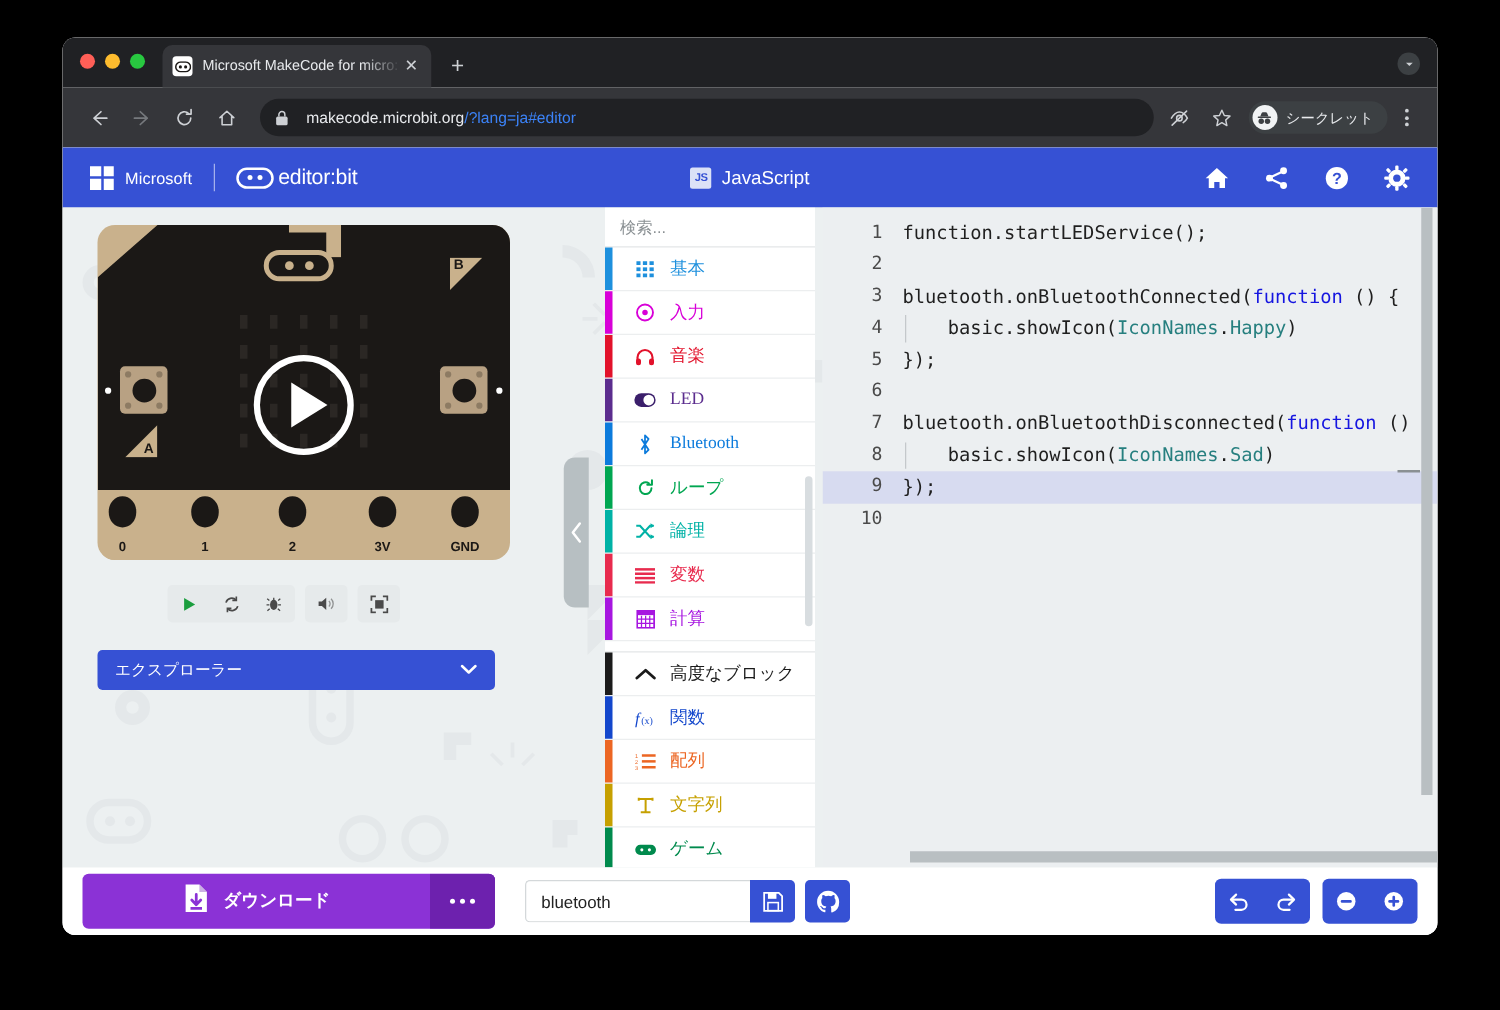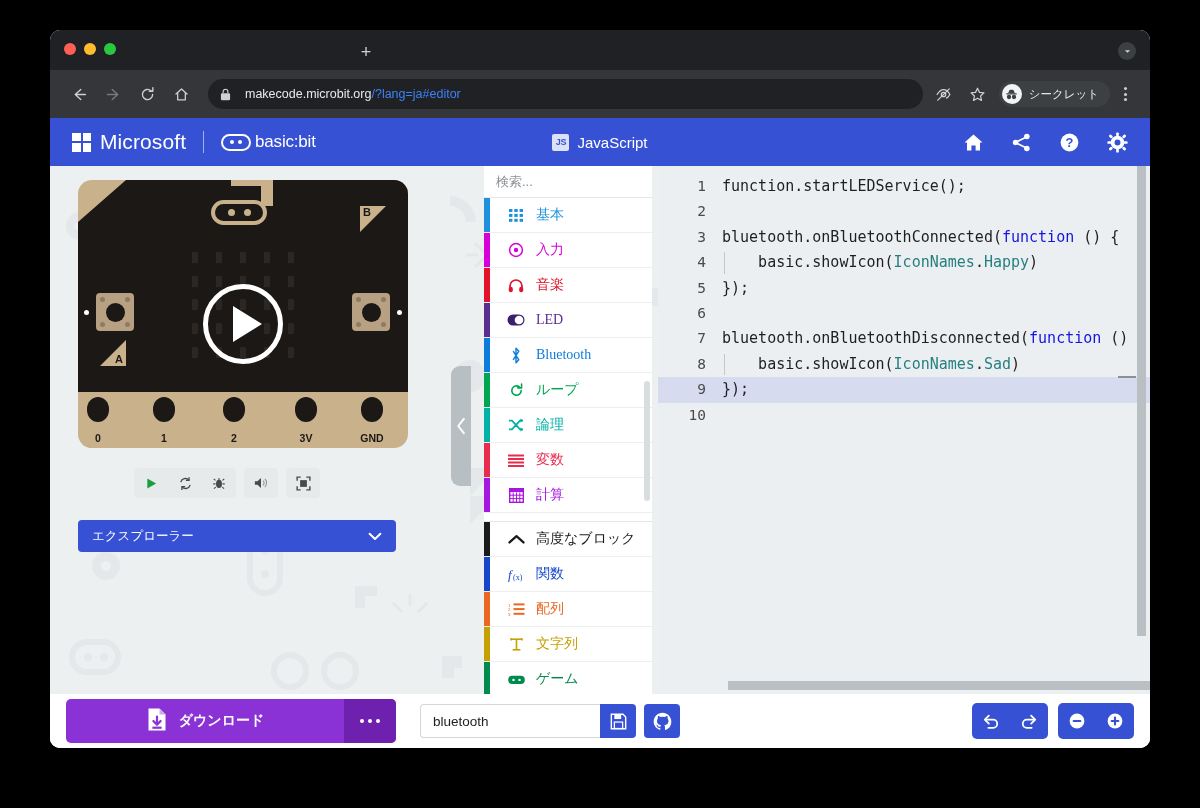--- a/index.html
+++ b/index.html
@@ -148,21 +148,21 @@
     padding: 0 22px;
   }
   #brand-left { display: flex; align-items: center; }
   #ms-logo-grid {
     width: 19px; height: 19px;
     display: grid; grid-template-columns: 1fr 1fr; grid-template-rows: 1fr 1fr;
     gap: 2px;
     margin-right: 9px;
   }
   #ms-logo-grid i { background: #fff; display: block; }
-  #ms-wordmark { color: #fff; font-size: 21px; letter-spacing: .1px; }
+  #ms-wordmark { color: #fff; font-size: 13px; letter-spacing: .1px; }
   #brand-divider {
     width: 1px; height: 22px; background: rgba(255,255,255,.55);
     margin: 0 17px;
   }
   #microbit-brand { display: flex; align-items: center; }
   #microbit-logo-mark {
     width: 30px; height: 17px;
     border: 2.4px solid #fff; border-radius: 9px;
     display: flex; align-items: center; justify-content: center; gap: 4px;
     margin-right: 4px;
@@ -523,20 +523,31 @@
 
 <div id="browser-window">
 
   <div id="tab-strip">
     <div class="traffic-lights">
       <span class="tl red"></span>
       <span class="tl yellow"></span>
       <span class="tl green"></span>
     </div>
 
+    <div id="browser-tab">
+      <span class="tab-favicon">
+        <svg width="13" height="9" viewBox="0 0 13 9">
+            <rect x="0.6" y="0.6" width="11.8" height="7.8" rx="3.9" fill="none" stroke="#1b1816" stroke-width="1.2"></rect>
+            <circle cx="4.3" cy="4.5" r="1.25" fill="#1b1816"></circle>
+            <circle cx="8.5" cy="4.5" r="1.25" fill="#1b1816"></circle>
+          </svg>
+      </span>
+      <span class="tab-title">Microsoft MakeCode for micro:</span>
+      <span class="tab-close">✕</span>
+    </div>
 
     <div id="new-tab-button">+</div>
 
     <div id="tab-list-chevron">
       <svg width="9" height="9" viewBox="0 0 10 10">
           <path d="M2 3.5 L5 6.5 L8 3.5 Z" fill="#cdd0d4"></path>
         </svg>
     </div>
   </div>
 
@@ -615,21 +626,21 @@
             <i></i>
             <i></i>
           </span>
         <span id="ms-wordmark">Microsoft</span>
         <span id="brand-divider"></span>
         <span id="microbit-brand">
           <span id="microbit-logo-mark">
               <i></i>
               <i></i>
             </span>
-          <span id="microbit-wordmark">basic:bit</span>
+          <span id="microbit-wordmark">editor:bit</span>
         </span>
       </div>
 
       <div id="mc-header-center">
         <div id="js-tab">
           <span id="js-badge">JS</span>
           <span id="js-tab-label">JavaScript</span>
         </div>
       </div>
 

